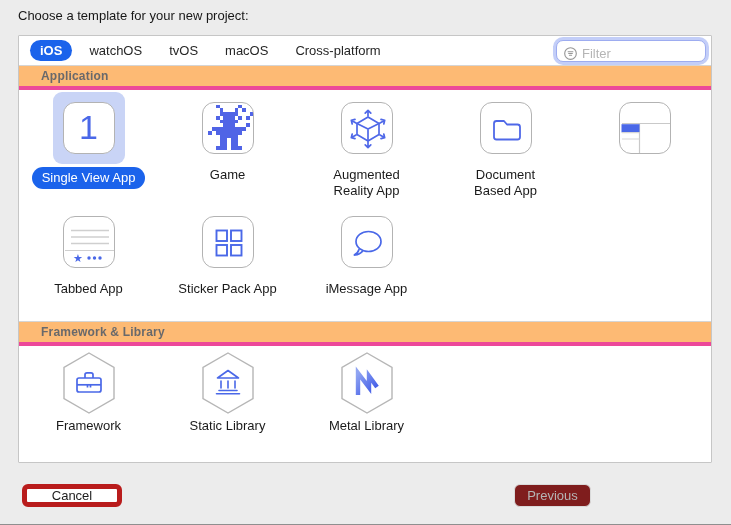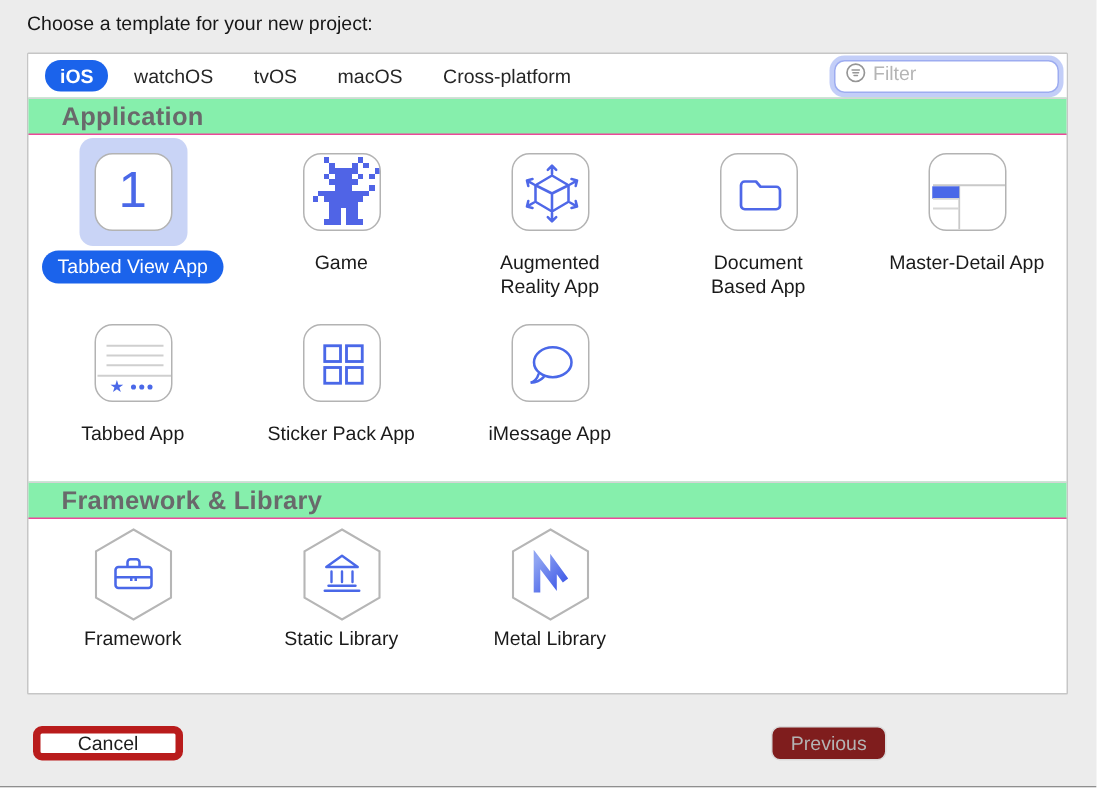--- a/index.html
+++ b/index.html
@@ -34,33 +34,33 @@
   }
   .tab{
     font-size:13px;color:#262626;padding:3px 10px;border-radius:11px;
     margin-right:7px;cursor:default;white-space:nowrap;
   }
   .tab.selected{background:var(--accent);color:#fff;font-weight:bold;}
   .filter-field{
     position:absolute;right:5px;top:4px;width:150px;height:22px;
     background:#fff;border:1px solid #9dacf0;border-radius:7px;
     box-shadow:0 0 0 3px rgba(130,152,240,.48);
-    display:flex;align-items:flex-start;padding:0 6px;
+    display:flex;align-items:flex-end;padding:0 6px;
   }
   .filter-field input{
     border:none;outline:none;flex:1;font-size:13px;color:#333;
     font-family:inherit;background:transparent;margin-left:4px;min-width:0;
   }
   .filter-field input::placeholder{color:var(--placeholder);}
   
   .sec-header{
     position:absolute;left:0;width:100%;height:25px;
-    background:#86efac;border-top:1px solid #d5d5d5;border-bottom:1px solid #ec4899;
+    background:#fdba74;border-top:1px solid #d5d5d5;border-bottom:4px solid #ec4899;
     display:flex;align-items:center;padding-left:22px;
-    font-size:17px;font-weight:bold;color:var(--header-text);
+    font-size:12px;font-weight:bold;color:var(--header-text);
     letter-spacing:.2px;
   }
   #hdr-application{top:29px;}
   #hdr-framework{top:285px;}
   
   .cell{position:absolute;width:139px;text-align:center;}
   .row1{top:56px;}
   .row2{top:170px;}
   .row3{top:315px;}
   .c0{left:0;} .c1{left:139px;} .c2{left:278px;} .c3{left:417px;} .c4{left:556px;}
@@ -125,21 +125,21 @@
   </div>
 
   <div class="sec-header" id="hdr-application">Application</div>
 
   <div class="cell row1 c0">
     <div class="iconwrap sel">
       <div class="app-icon">
         <div class="numeral">1</div>
       </div>
     </div>
-    <span class="cell-label sel">Tabbed View App</span>
+    <span class="cell-label sel">Single View App</span>
   </div>
 
   <div class="cell row1 c1">
     <div class="iconwrap">
       <div class="app-icon">
         <svg width="52" height="52" viewBox="0 0 13 13" shape-rendering="crispEdges">
           <g fill="#5064e6" transform="translate(0.4,0.4) scale(0.94)">
             <rect x="3" y="0" width="1" height="1"></rect>
               <rect x="9" y="0" width="1" height="1"></rect>
             <rect x="4" y="1" width="1" height="1"></rect>
@@ -206,21 +206,20 @@
     <div class="iconwrap">
       <div class="app-icon">
         <svg width="52" height="52" viewBox="0 0 52 52">
           <path d="M2,20.5 H50" stroke="#c9c9c9" stroke-width="1.2"></path>
           <path d="M19.5,20.5 V50" stroke="#c9c9c9" stroke-width="1.2"></path>
           <rect x="1.5" y="21.2" width="18" height="8.2" fill="#4a68e8"></rect>
           <path d="M2,29.6 H19.5 M2,36 H19.5" stroke="#d6d6d6" stroke-width="1.2"></path>
         </svg>
       </div>
     </div>
-    <span class="cell-label">Master-Detail App</span>
   </div>
 
   <div class="cell row2 c0">
     <div class="iconwrap">
       <div class="app-icon">
         <svg width="52" height="52" viewBox="0 0 52 52">
           <path d="M7,13.5 H45 M7,20 H45 M7,26.5 H45" stroke="#cfcfcf" stroke-width="1.4"></path>
           <path d="M1,33.5 H51" stroke="#cfcfcf" stroke-width="1.2"></path>
           <text x="9" y="44.5" font-size="11" fill="#4a68e8" font-family="'DejaVu Sans',sans-serif">★</text>
           <circle cx="25" cy="41" r="1.7" fill="#4a68e8"></circle>

